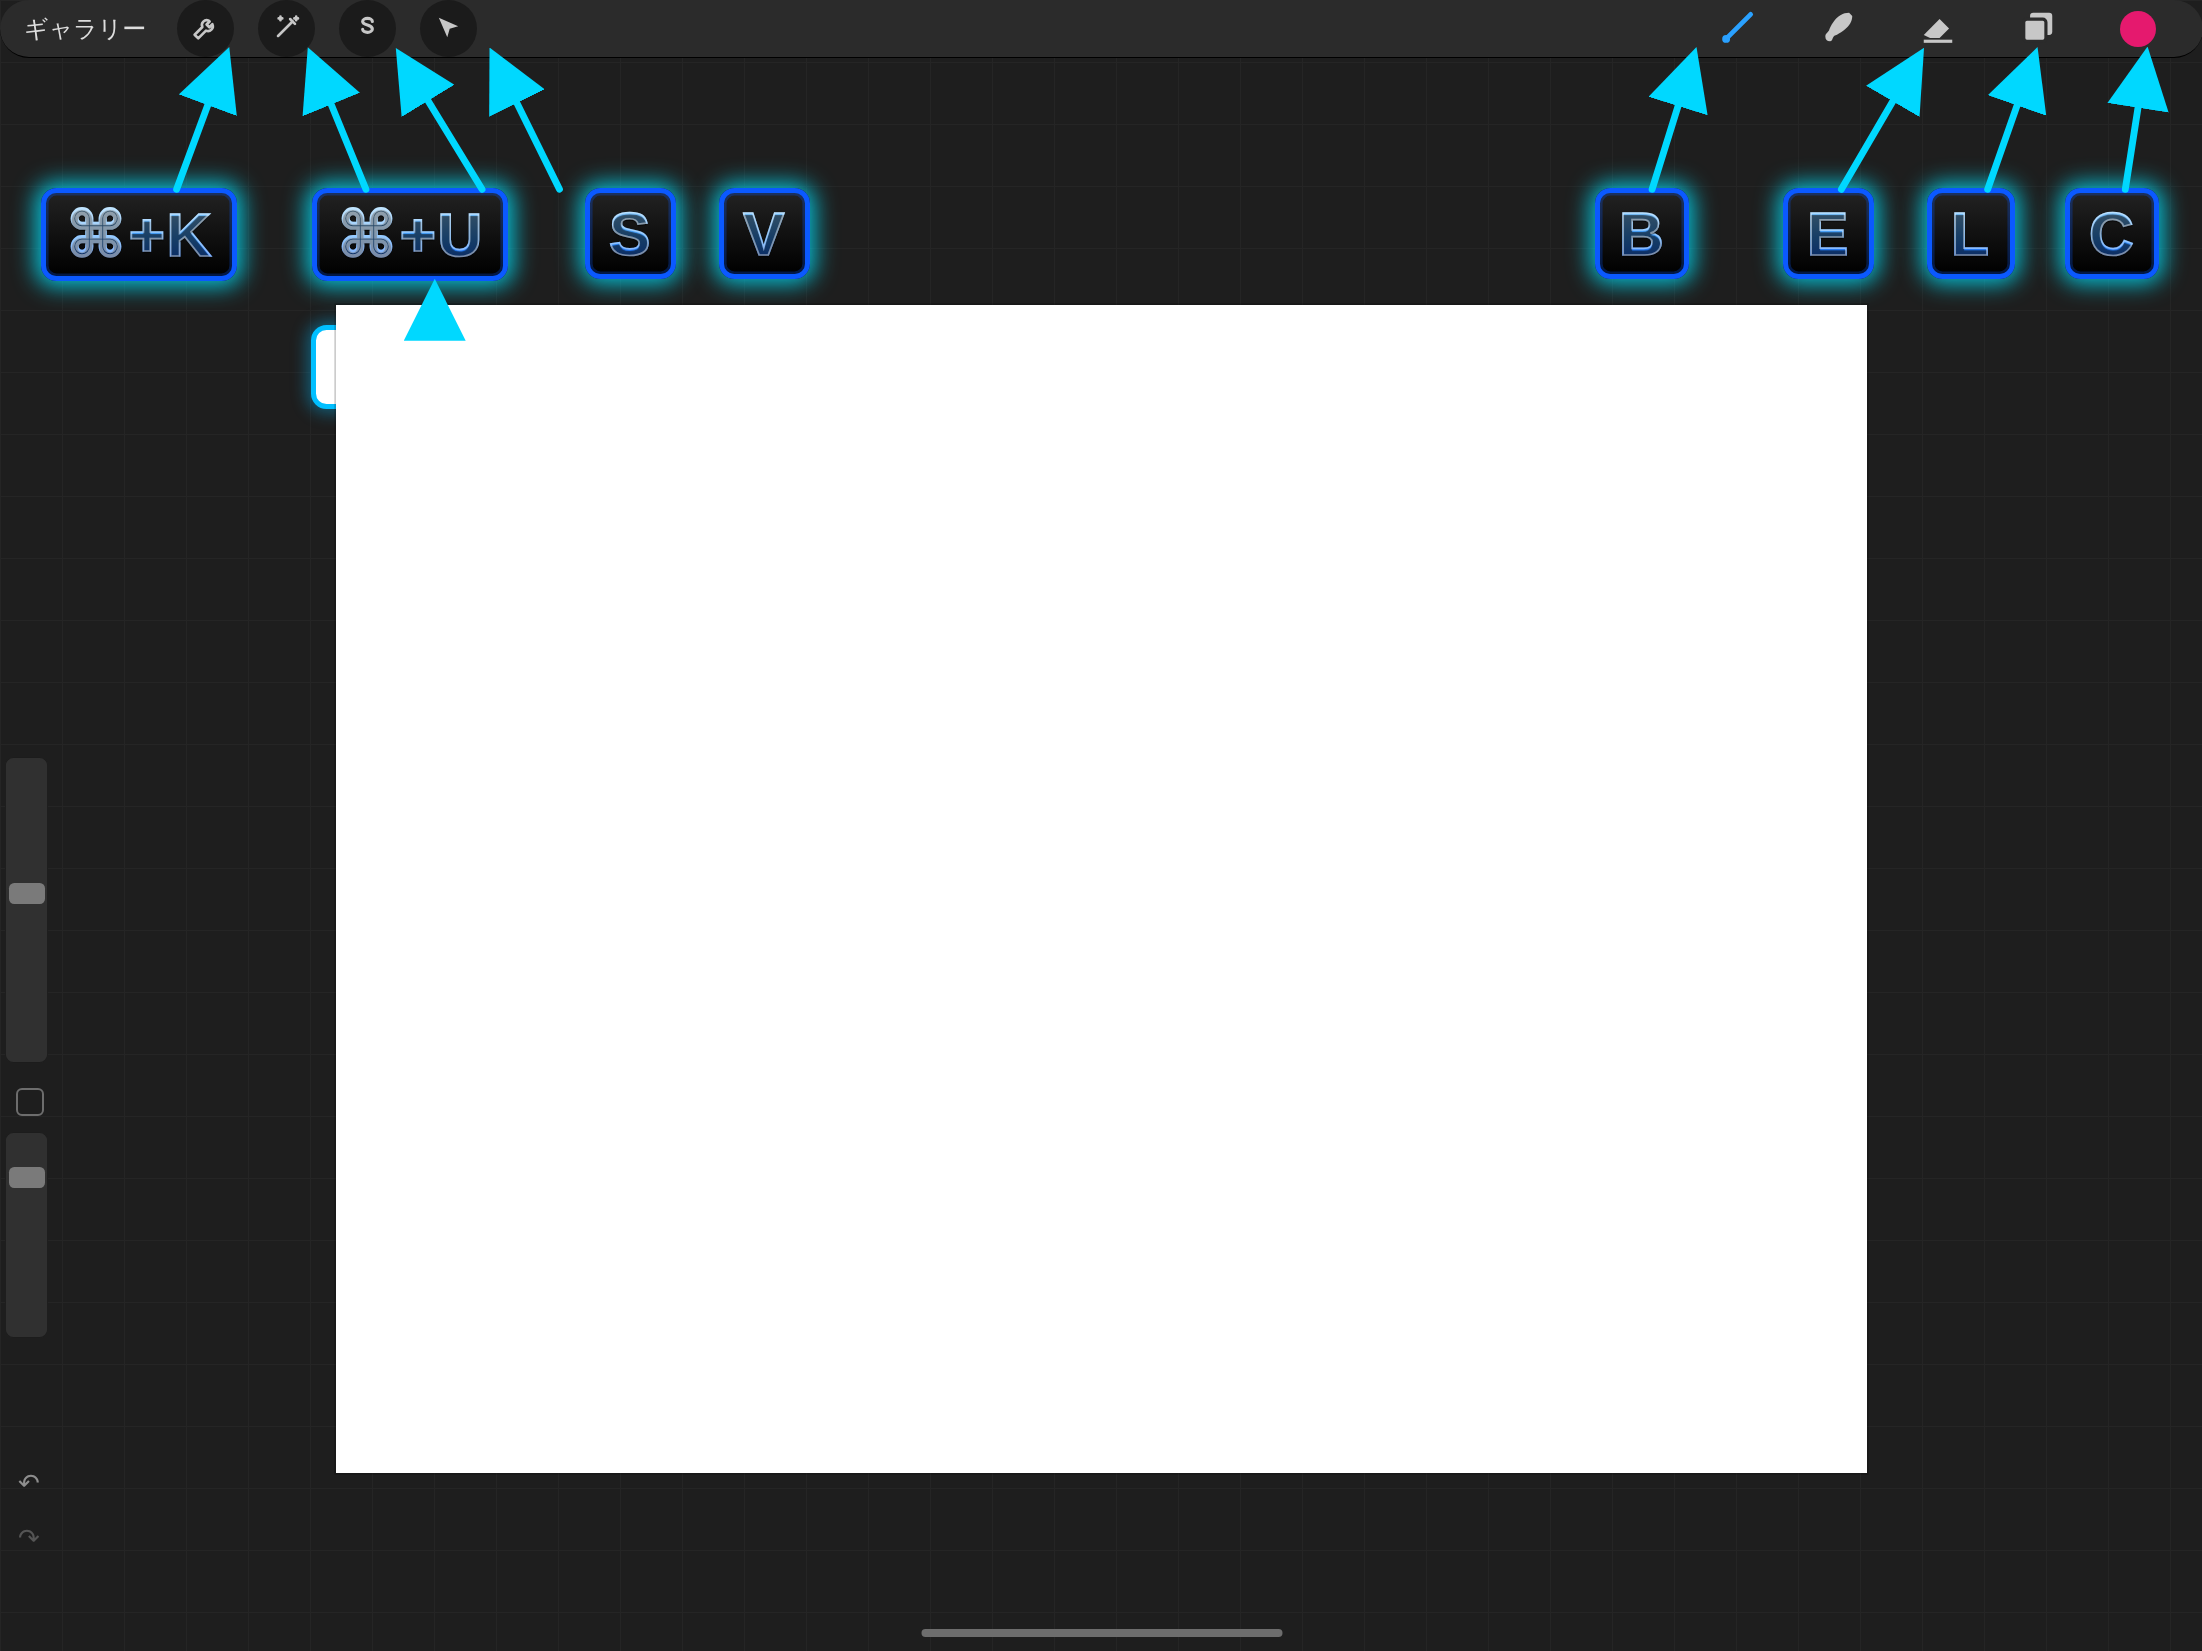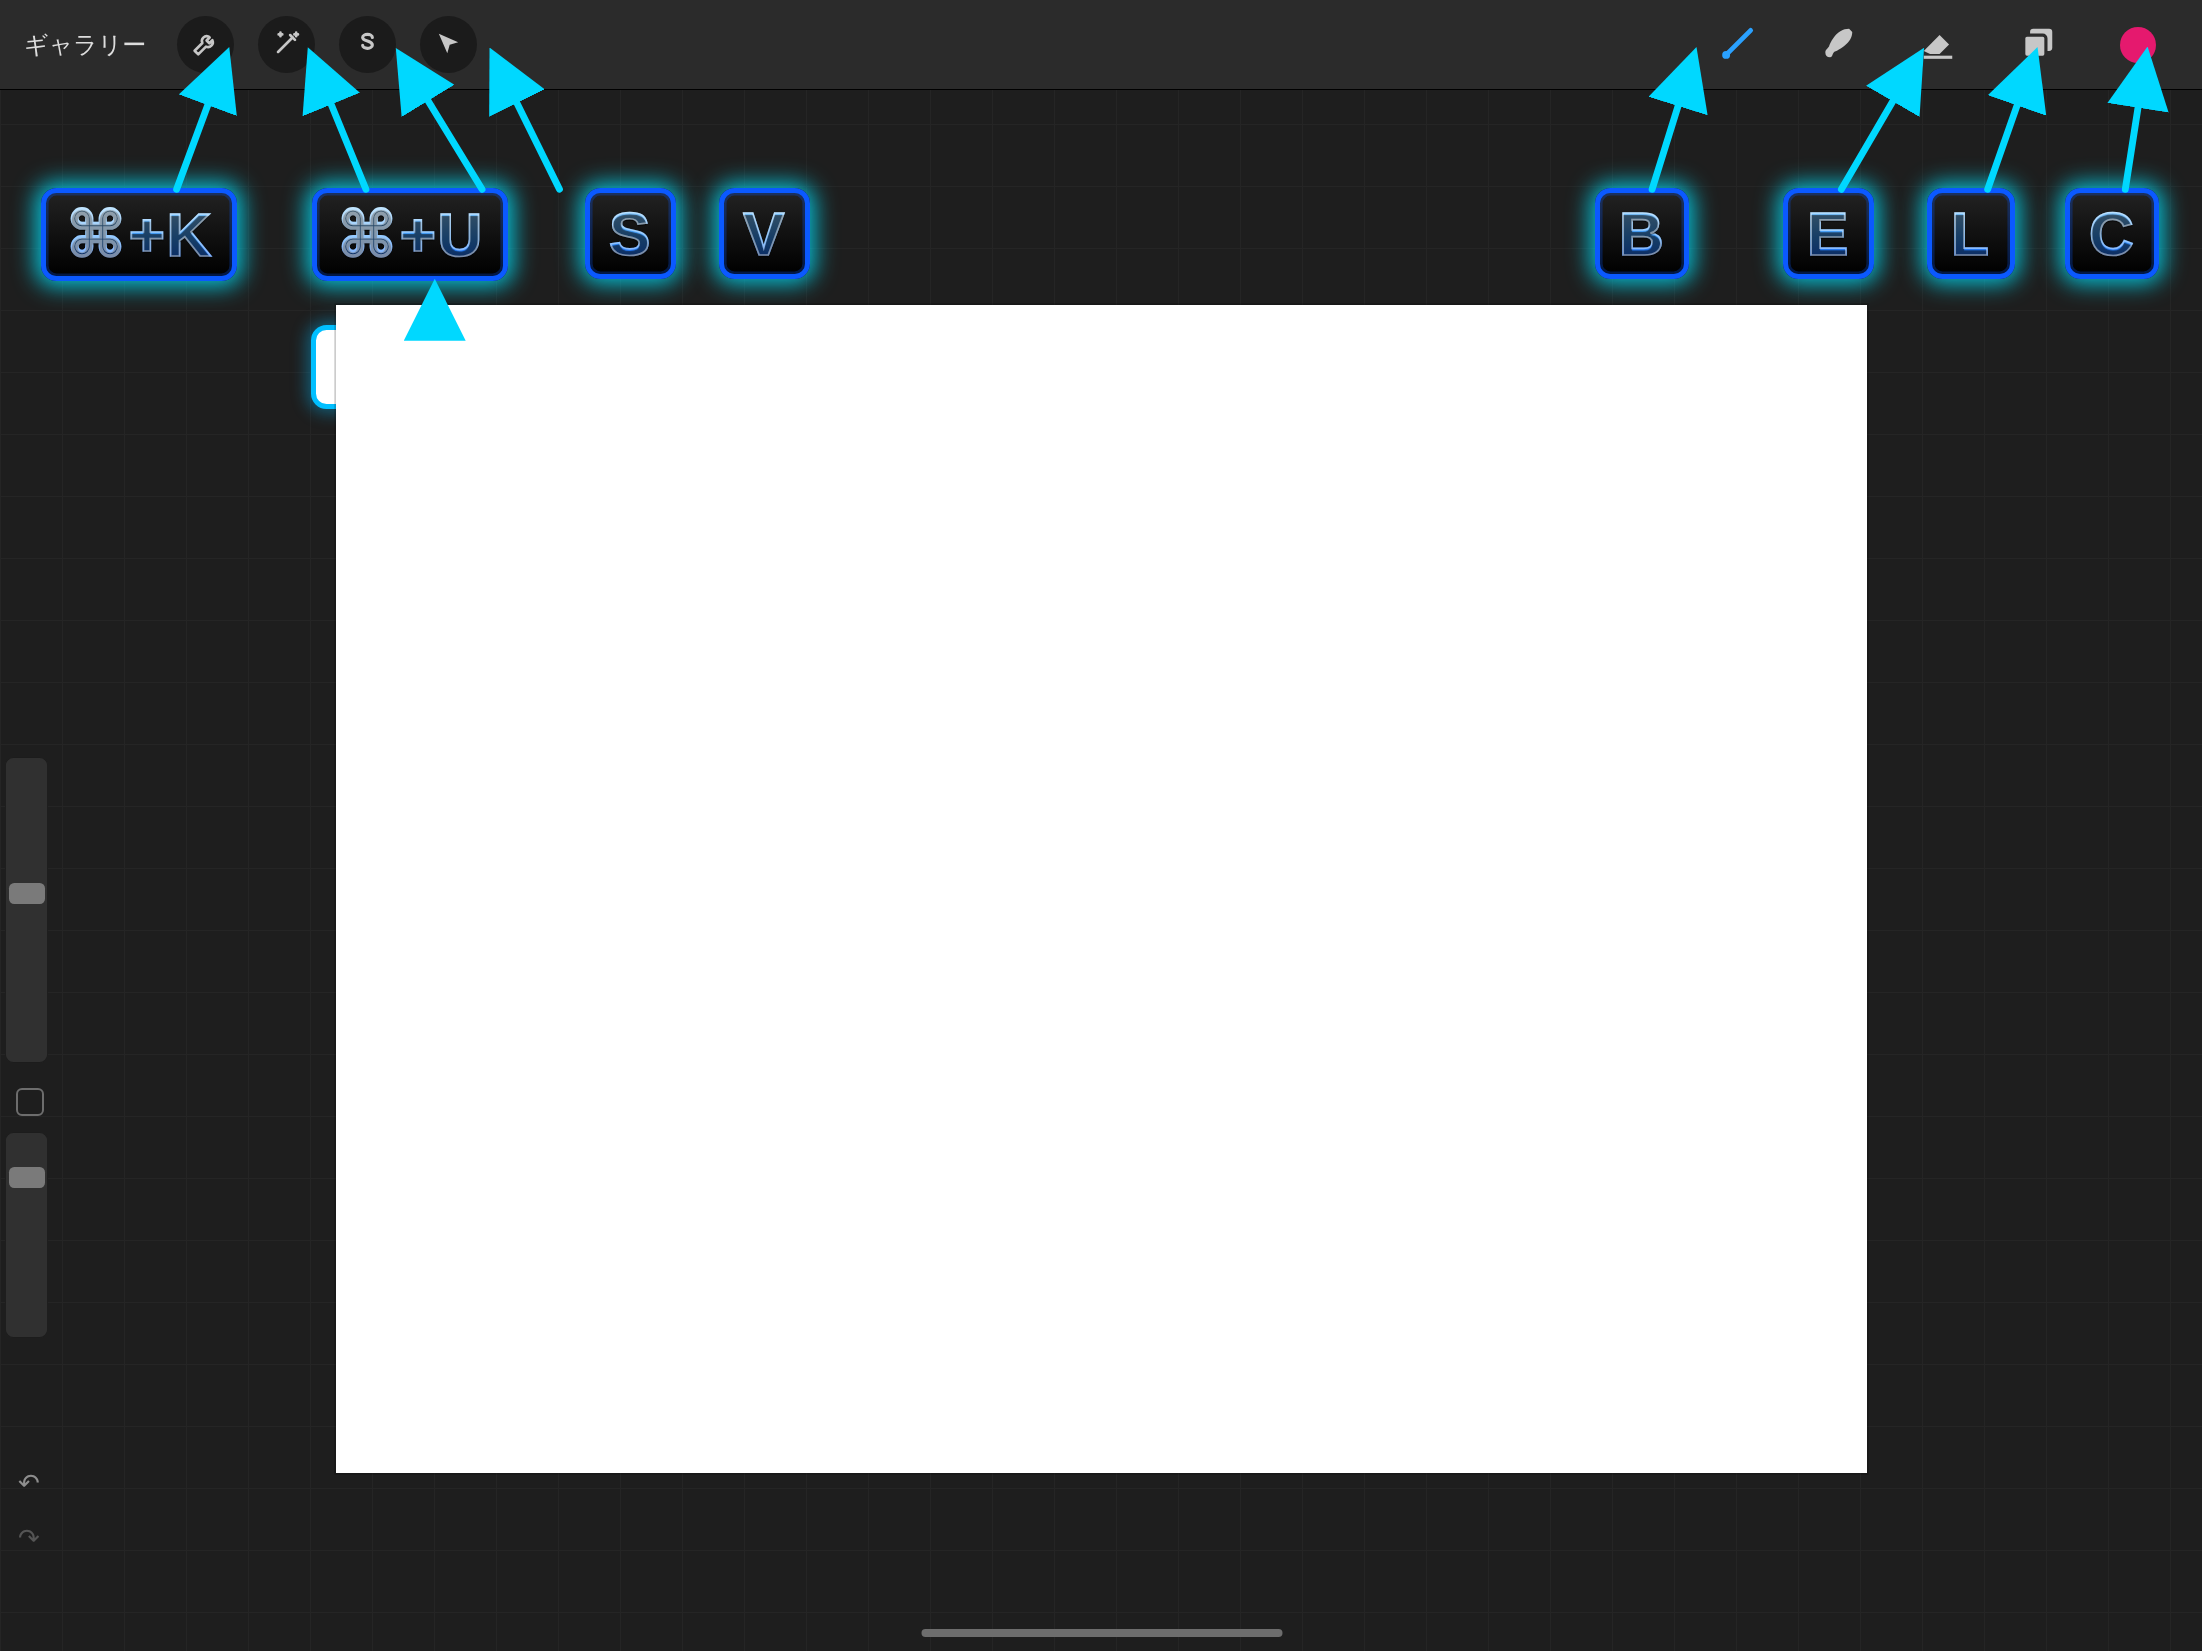--- a/index.html
+++ b/index.html
@@ -23,27 +23,28 @@
 
   .stage{
     position:relative;
     width:2203px;
     height:1651px;
     transform-origin:0 0;
   }
 
   
   .toolbar{
-    position:absolute;left:0;top:0;right:0;height:90px;
+    position:absolute;left:0;top:0;right:0;height:58px;
     background:#2b2b2b;
     display:flex;align-items:center;
     padding:0 15.5px;
     box-sizing:border-box;
     z-index:3;
     border-bottom:0.9px solid #000;
+    border-radius:30px;
   }
   .gallery-btn{
     color:#ddd;font-size:24px;font-weight:500;
     padding:5.2px 8.6px;margin-right:10.3px;
     cursor:pointer;
   }
   .tool-btn{
     width:57px;height:57px;border-radius:50%;
     background:#1b1b1b;
     margin:0 12px;

